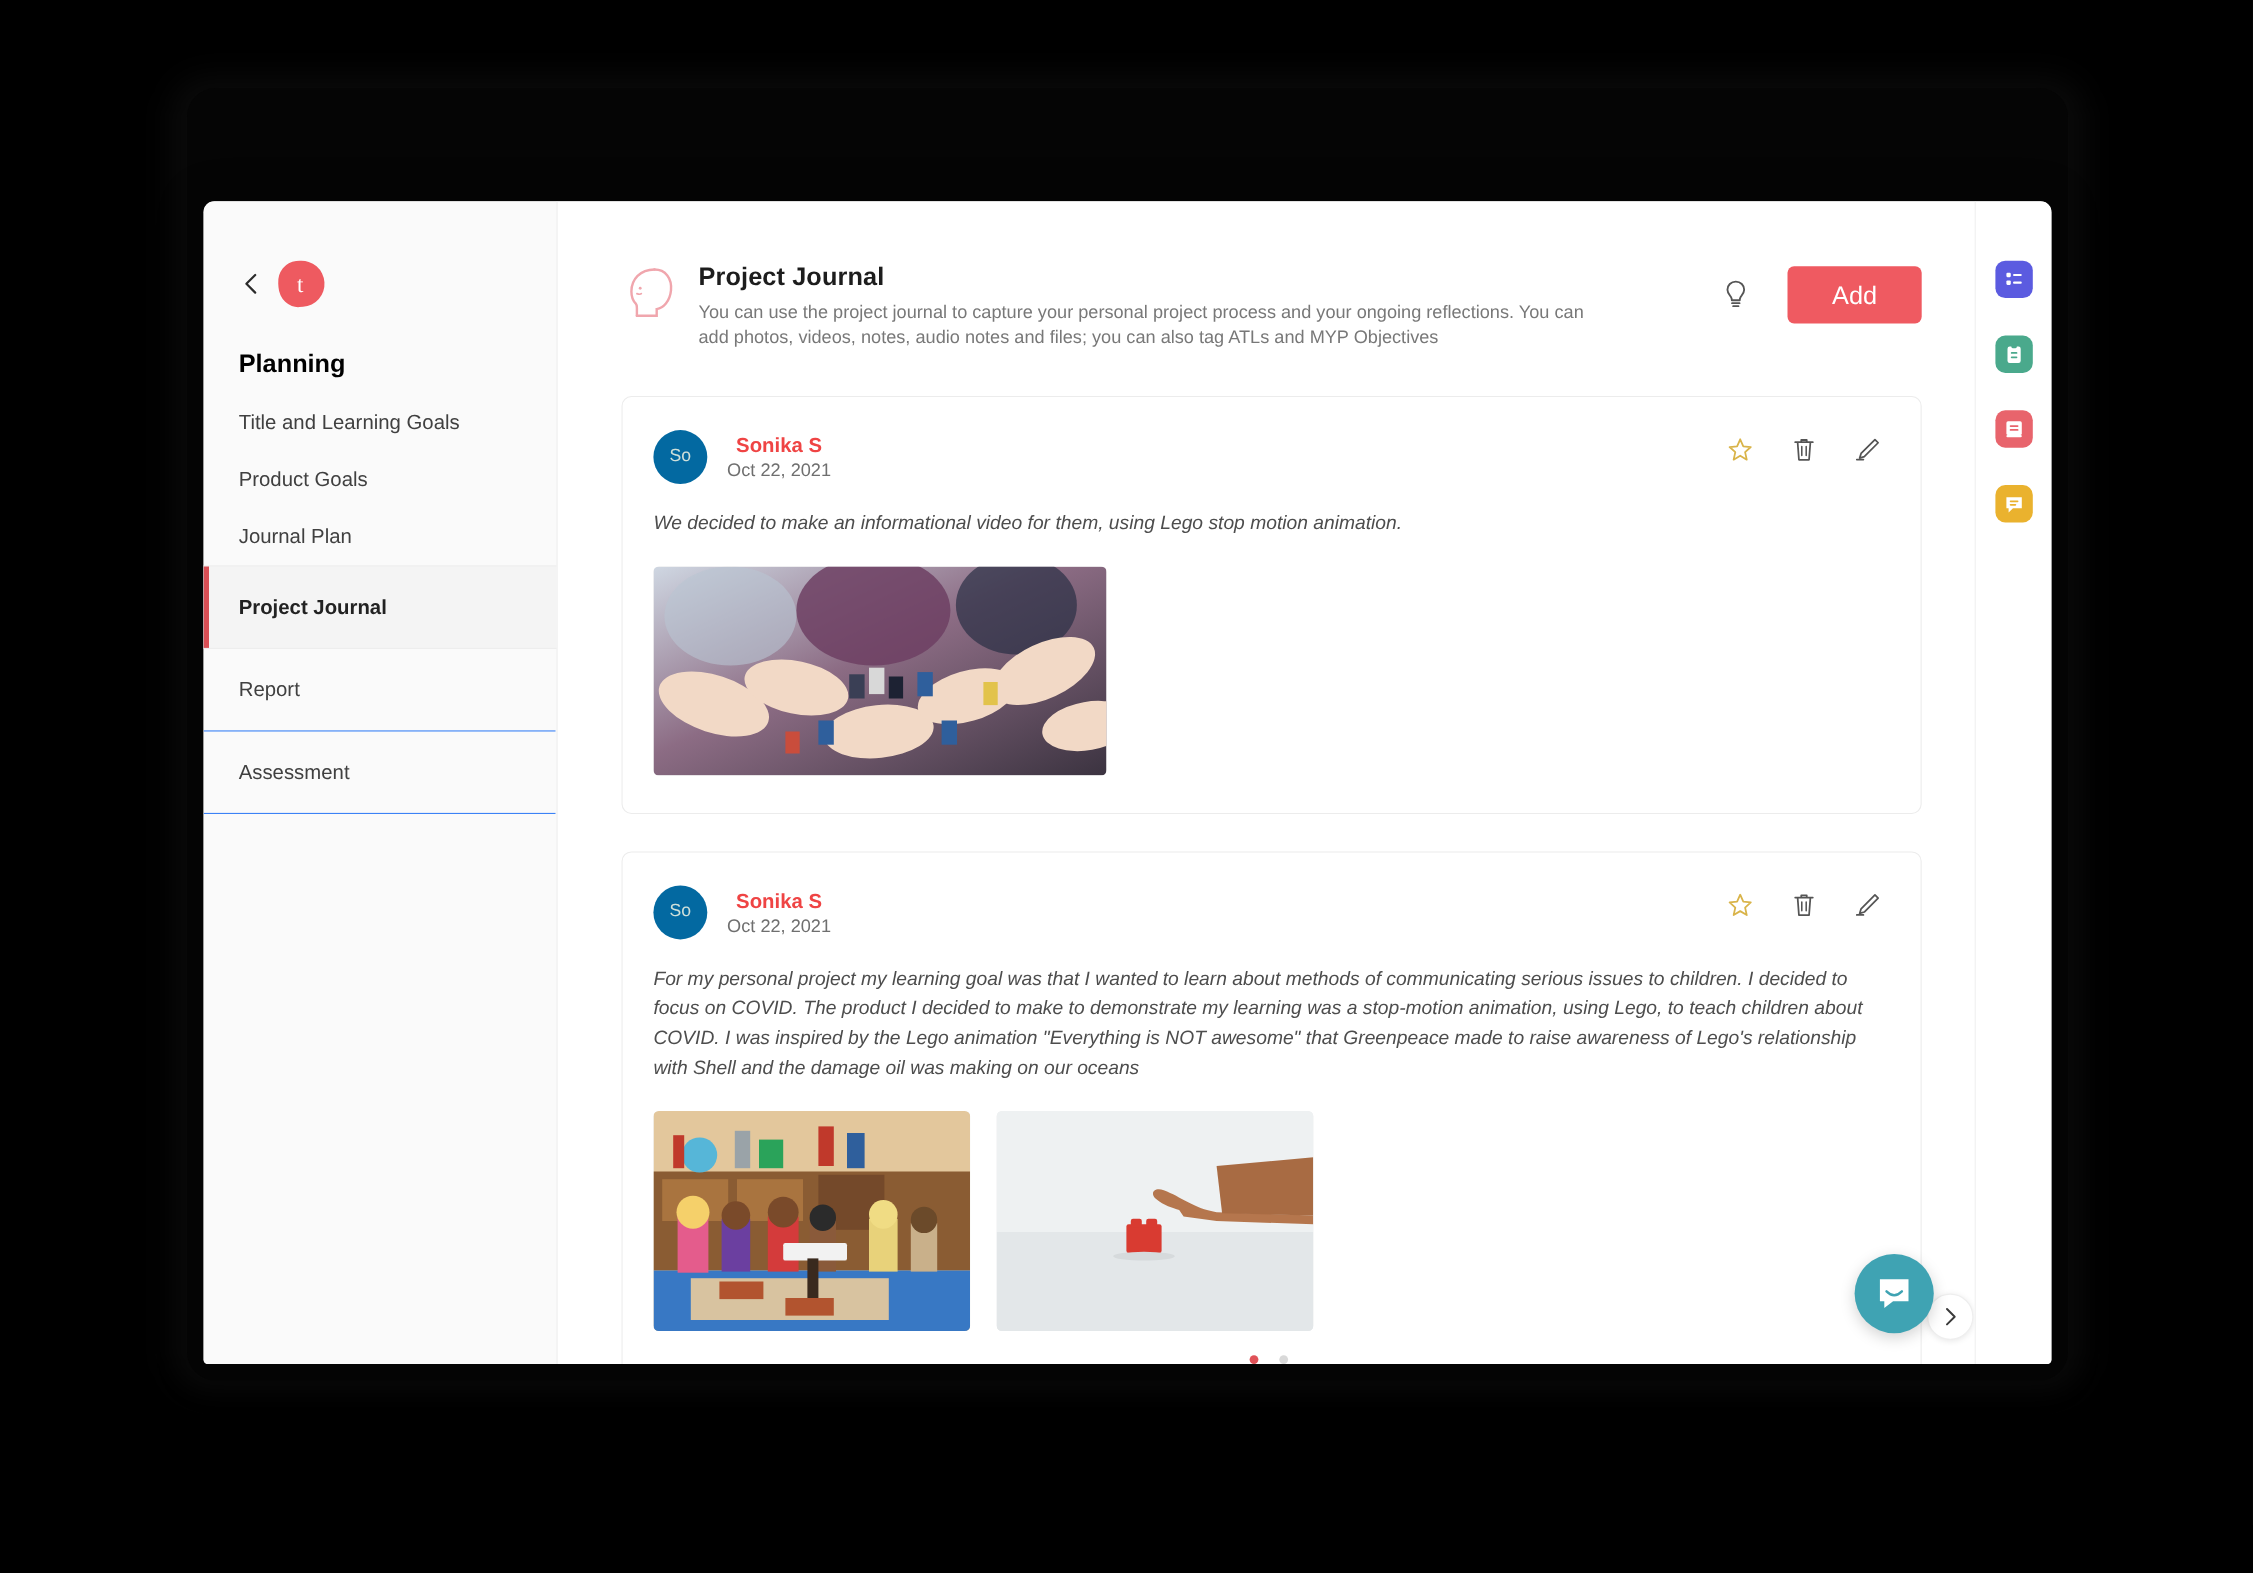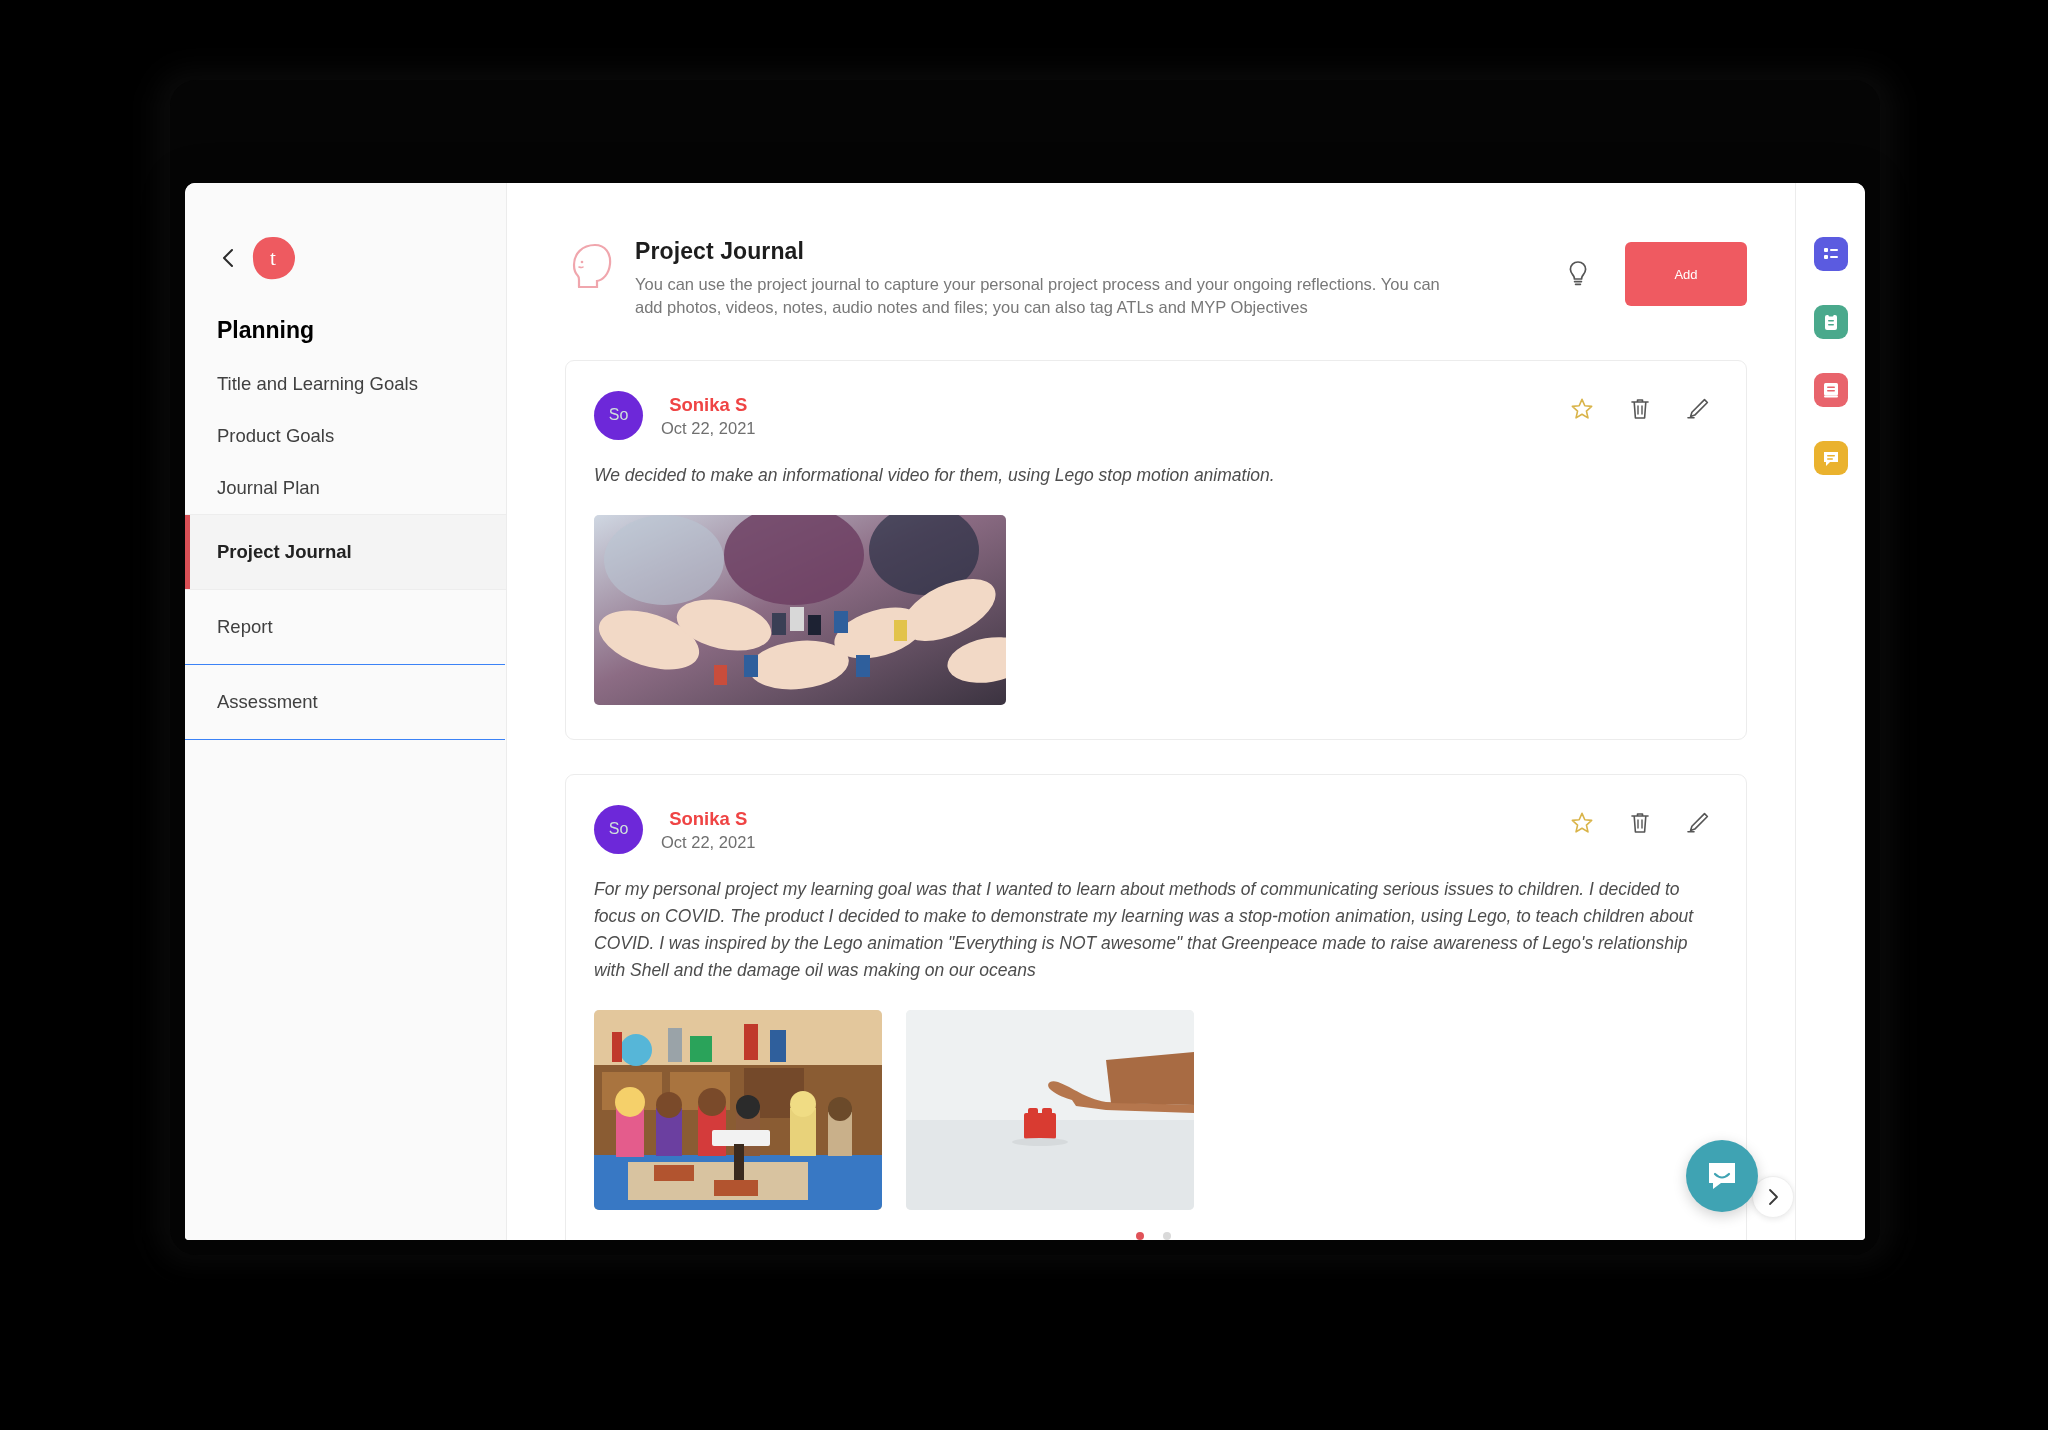--- a/index.html
+++ b/index.html
@@ -174,24 +174,24 @@
   .bulb-btn {
     width: 34px; height: 34px;
     display: flex; align-items: center; justify-content: center;
     cursor: pointer;
   }
   .add-btn {
     background: #ef5a61;
     color: #ffffff;
     border: none;
     border-radius: 6px;
-    font-size: 13px;
+    font-size: 23px;
     font-family: "Liberation Sans", sans-serif;
     padding: 0 22px;
-    height: 64px;
+    height: 52px;
     min-width: 122px;
     cursor: pointer;
   }
 
   
   .entries { padding: 40px 48px 0 58px; }
   .entry-card {
     border: 1px solid #ececec;
     border-radius: 9px;
     background: #fff;
@@ -199,21 +199,21 @@
     margin-bottom: 34px;
     position: relative;
   }
   .entry-head {
     display: flex;
     align-items: flex-start;
   }
   .avatar {
     width: 49px; height: 49px;
     border-radius: 50%;
-    background: #6d28d9;
+    background: #0369a1;
     color: #cfe0da;
     display: flex; align-items: center; justify-content: center;
     font-size: 16px;
     flex: 0 0 49px;
     margin-right: 18px;
   }
   .who { padding-top: 2px; }
   .who-name {
     font-size: 18.5px;
     font-weight: 700;

